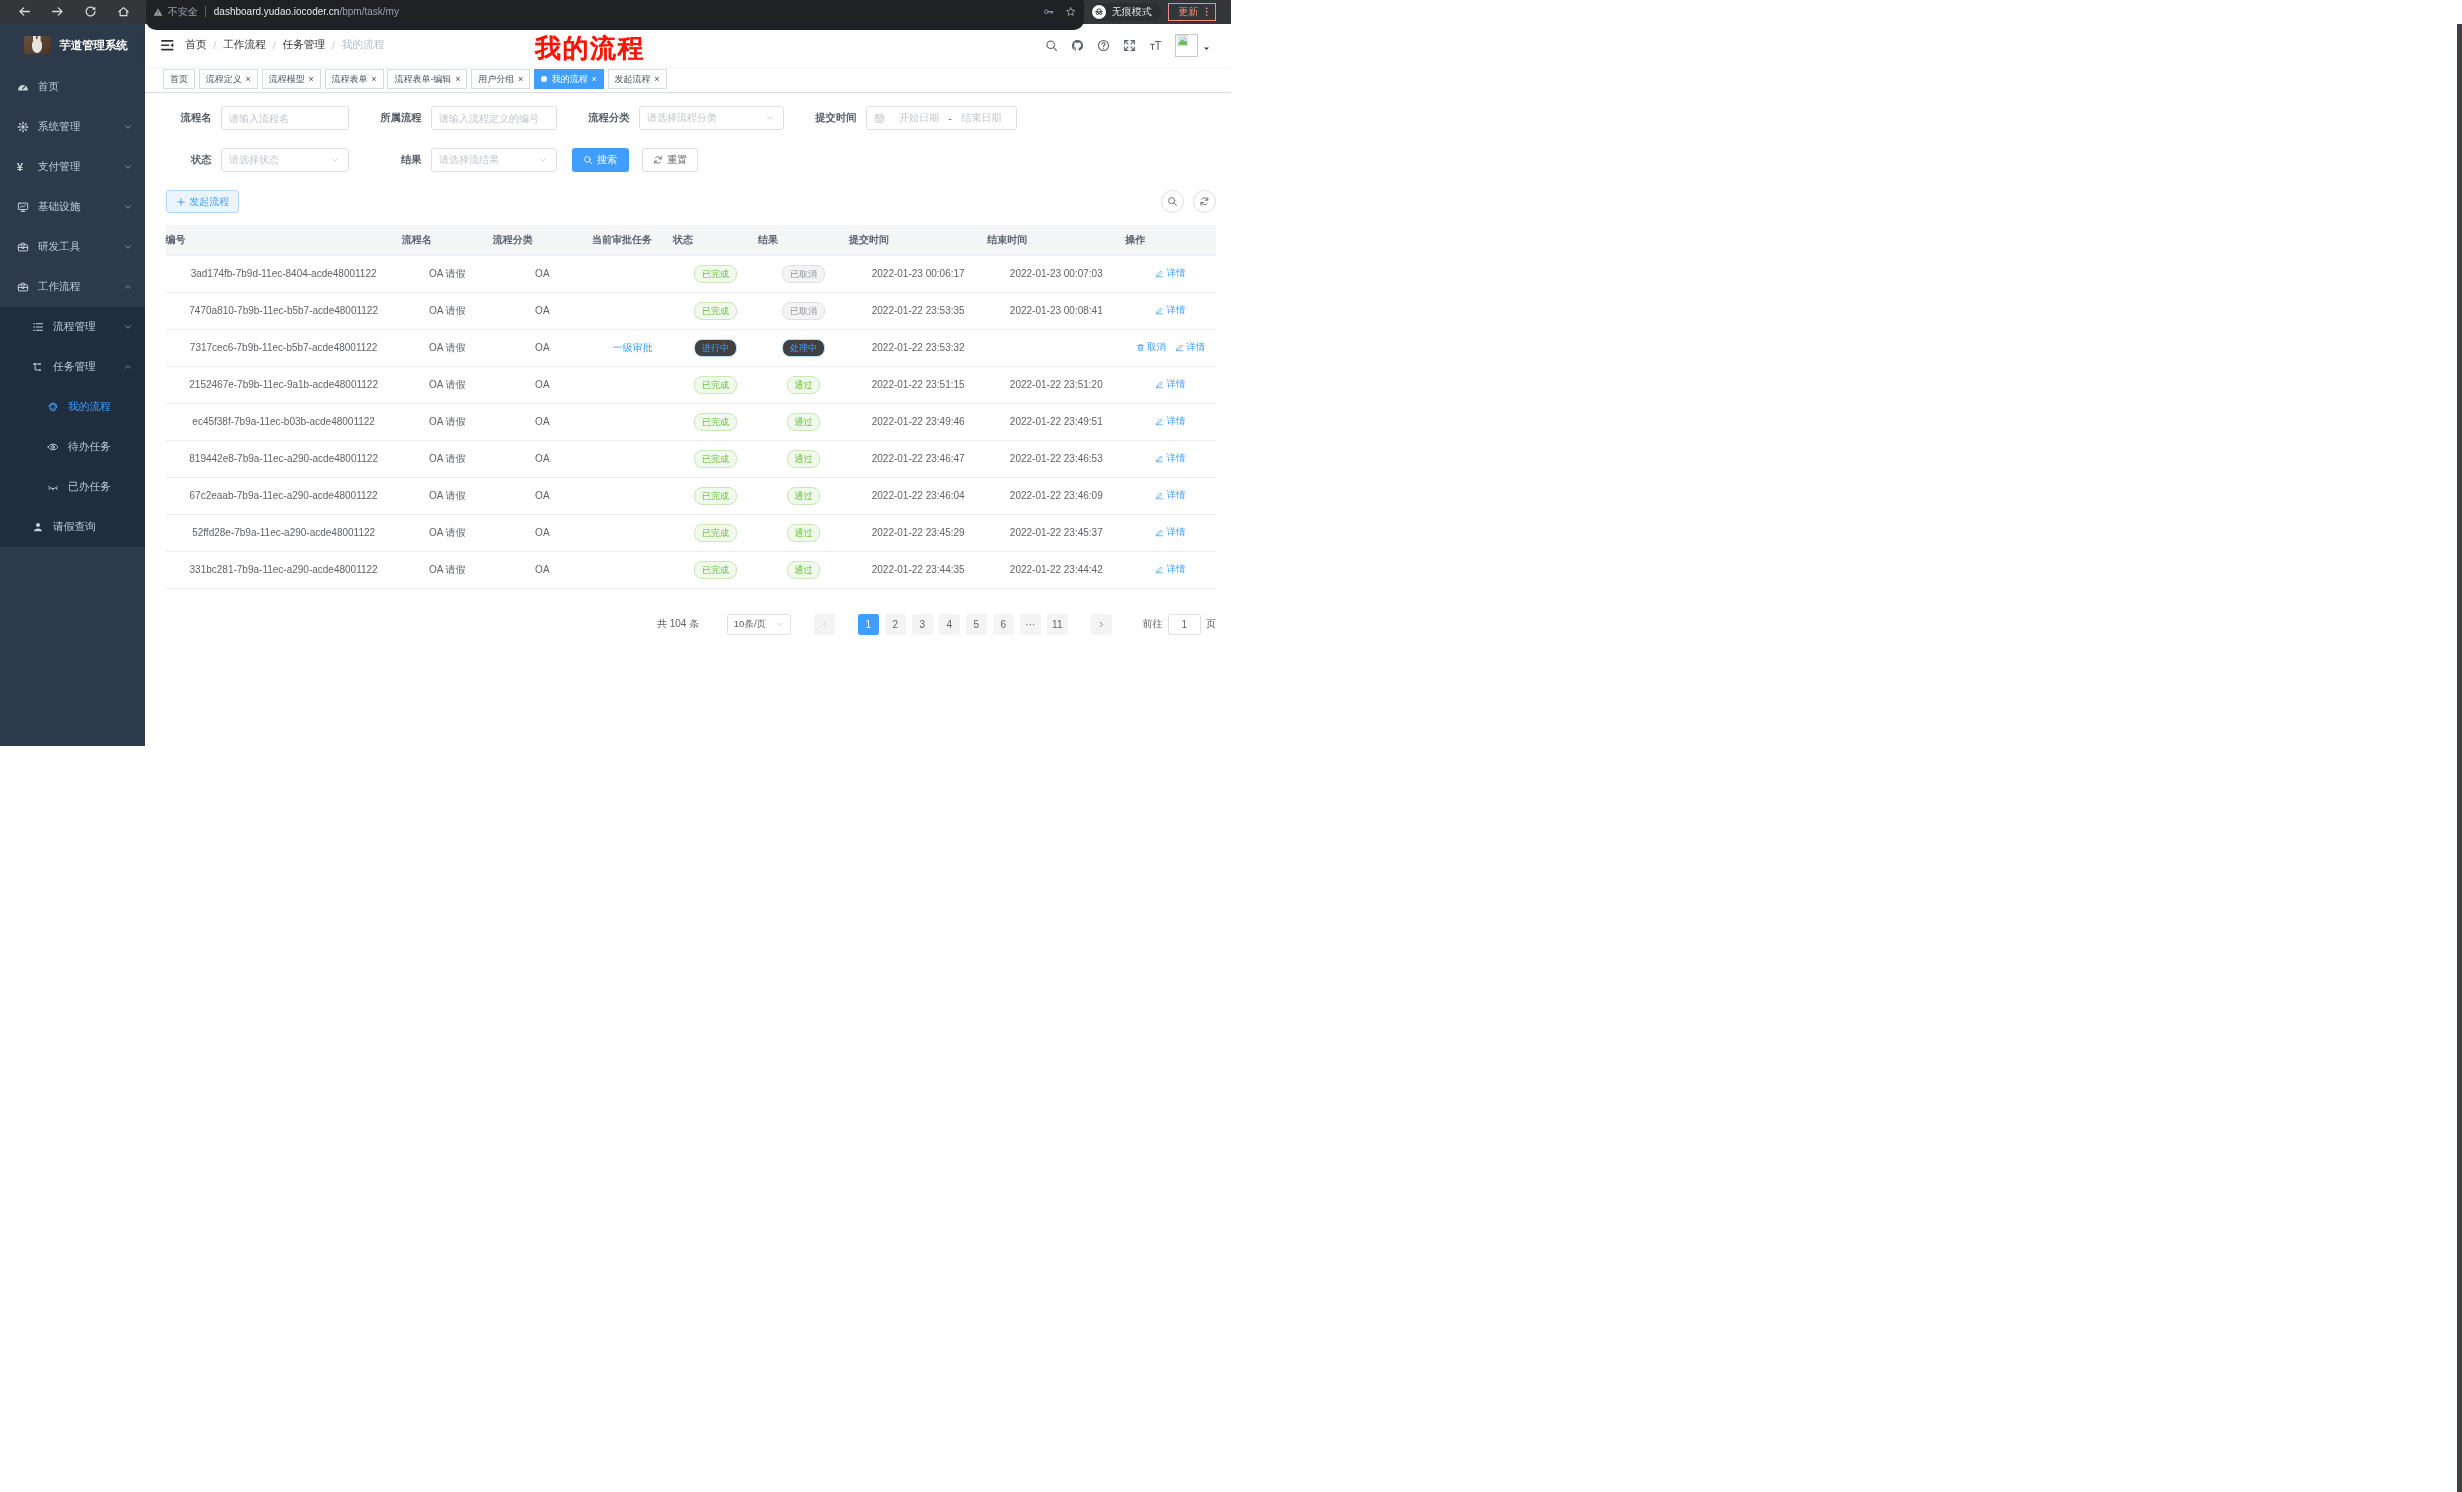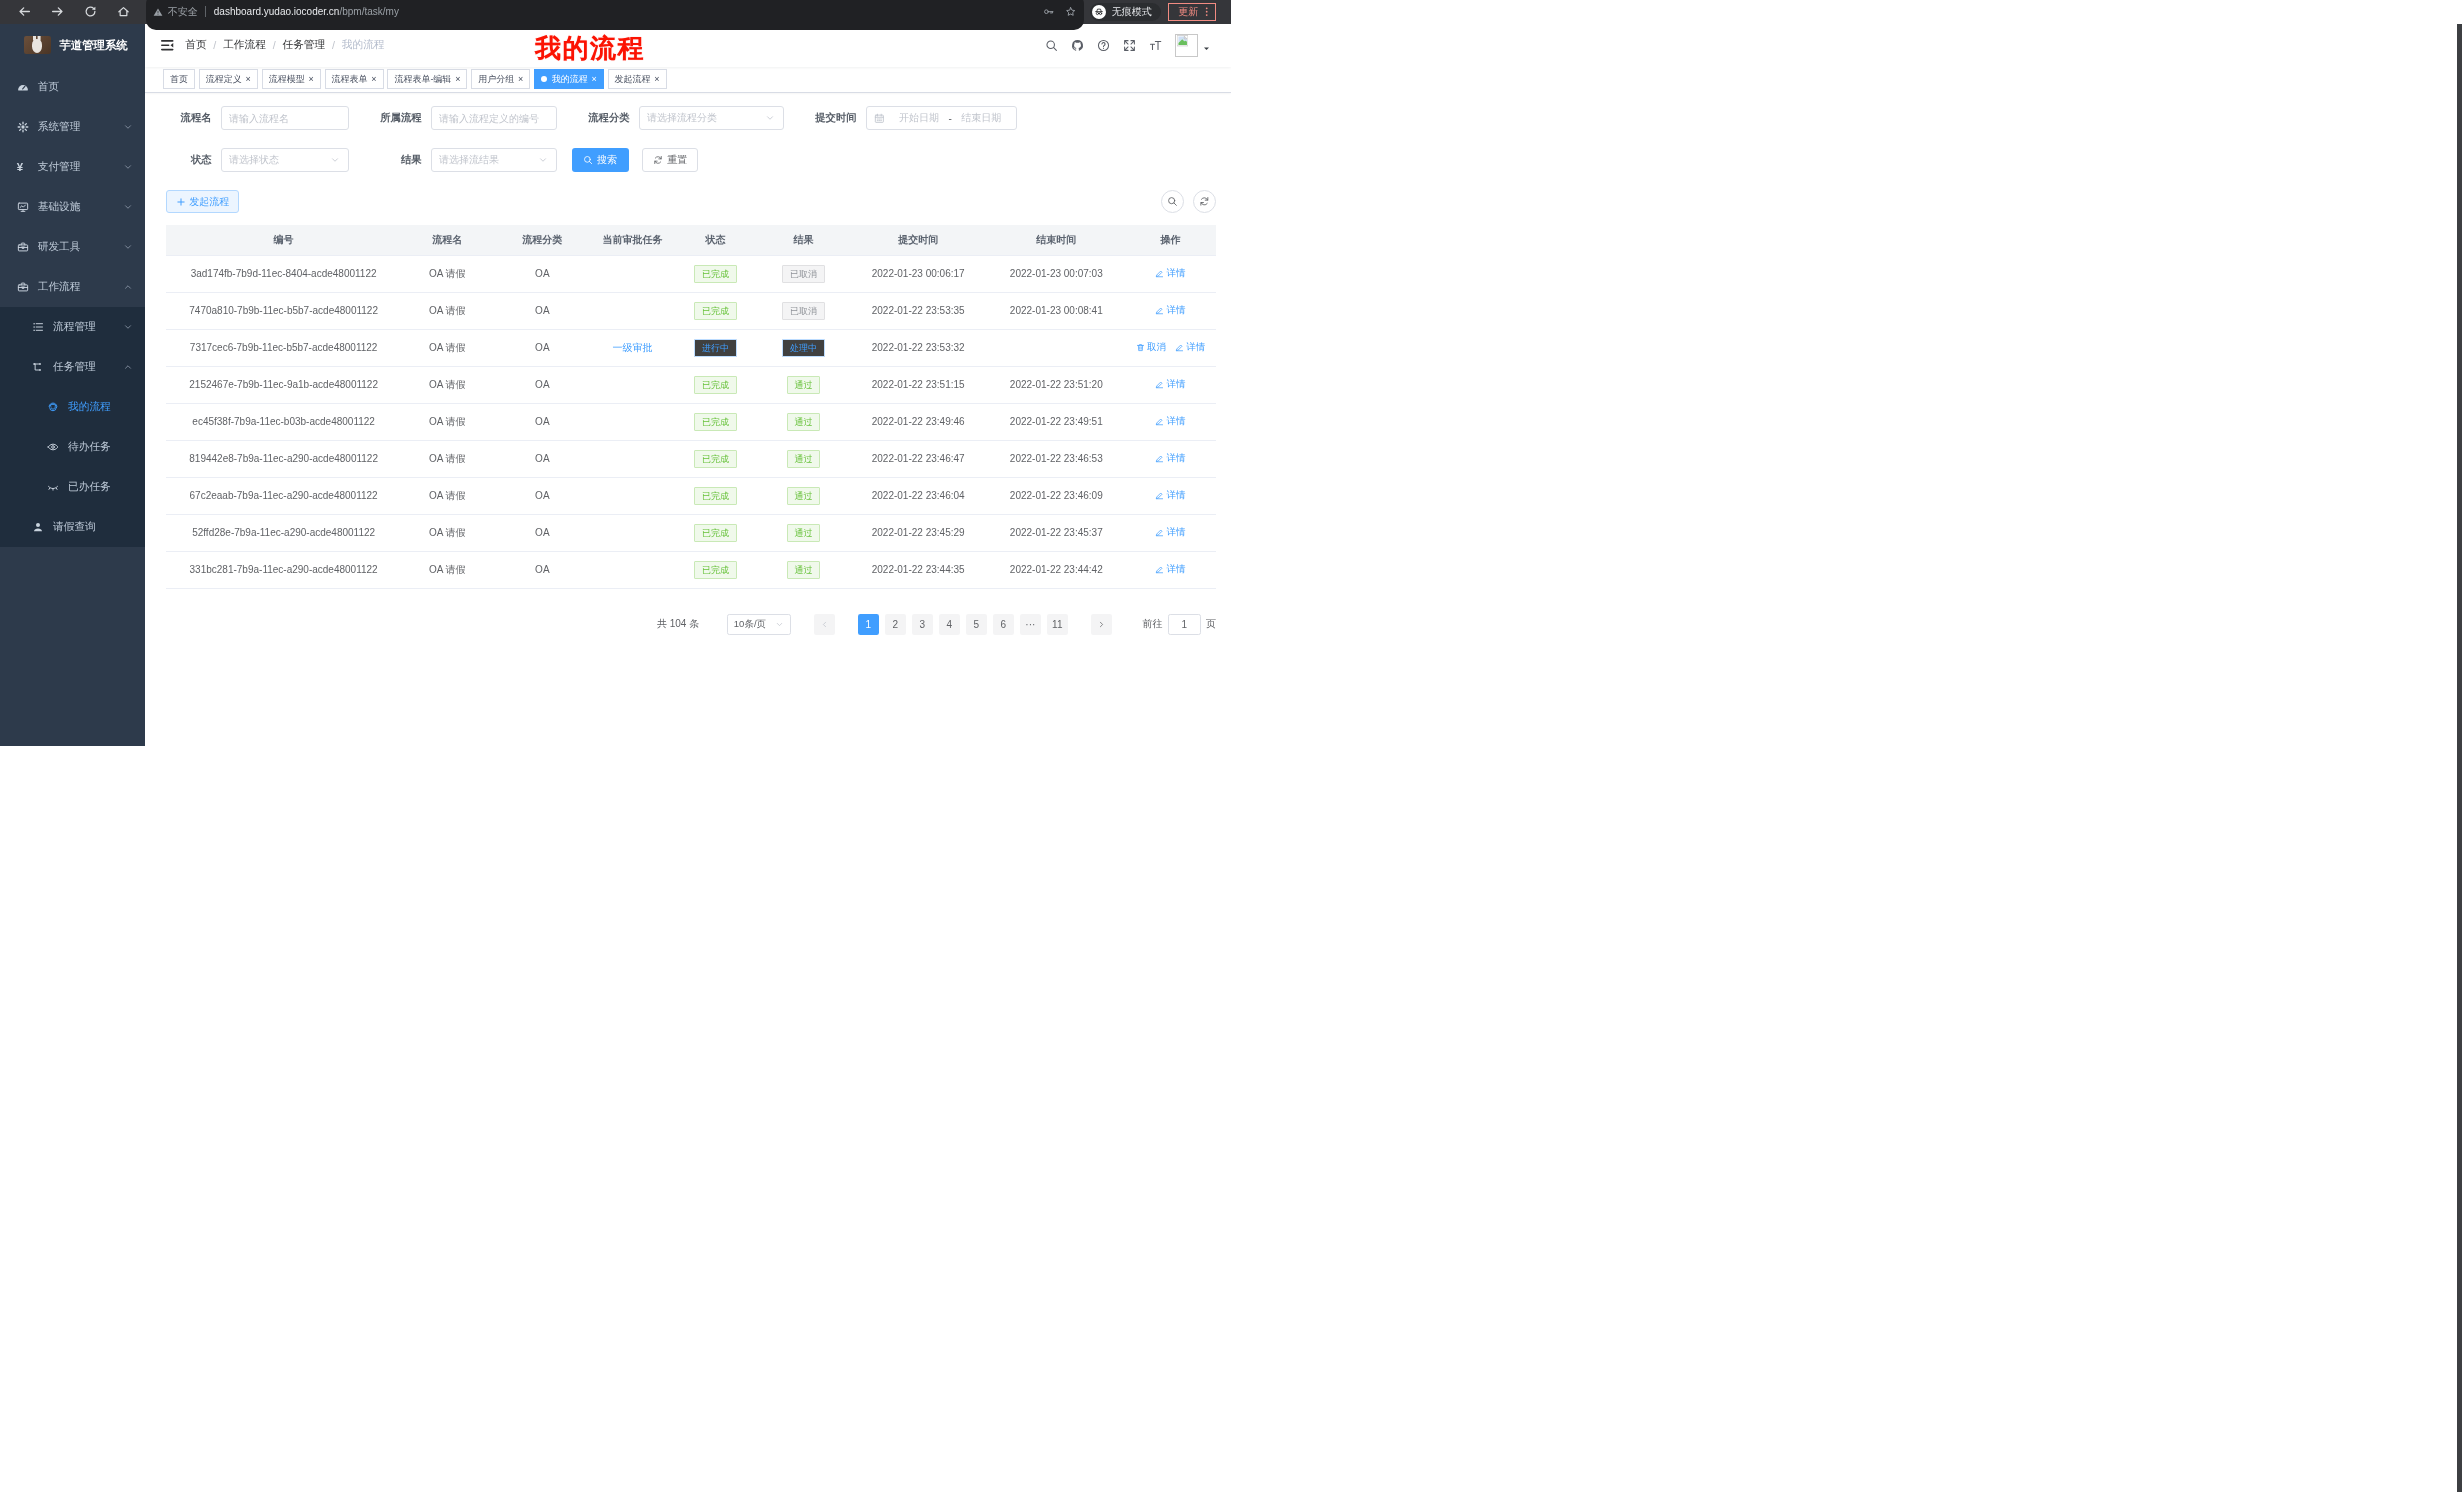--- a/index.html
+++ b/index.html
@@ -91,23 +91,23 @@
   .btn-default{background:#fff;border-color:#dcdfe6;color:#606266;padding:0 10px}
   .btn-plain{background:#ecf5ff;border-color:#b3d8ff;color:#409eff;padding:0 9px;height:23px}
   .toolbar{display:flex;align-items:center;margin:0 0 12px 0}
   .toolbar .spacer{flex:1}
   .circle-btn{width:23px;height:23px;border-radius:50%;border:0.8px solid #dcdfe6;background:#fff;display:inline-flex;align-items:center;justify-content:center;color:#606266;cursor:pointer}
   .circle-btn .ic{width:10.7px;height:10.7px}
   .circle-btn + .circle-btn{margin-left:9px}
 
   
   table{border-collapse:collapse;table-layout:fixed;width:1050px;font-size:10px}
-  thead th{height:30px;background:#f3f5f7;color:#5c6470;font-weight:600;text-align:center;border-bottom:0.8px solid #ebeef5}
+  thead th{height:30px;background:#f3f5f7;color:#5c6470;font-weight:600;text-align:left;border-bottom:0.8px solid #ebeef5}
   tbody td{height:37px;text-align:center;color:#606266;border-bottom:0.8px solid #ebeef5;overflow:hidden;white-space:nowrap}
-  .badge{display:inline-block;height:18px;line-height:16.7px;padding:0 6.8px;border-radius:1px;font-size:9px;border:0.8px solid transparent}
+  .badge{display:inline-block;height:18px;line-height:16.7px;padding:0 6.8px;border-radius:8px;font-size:9px;border:0.8px solid transparent}
   .b-success{color:#67c23a;background:#f0f9eb;border-color:#c9e9b6}
   .b-info{color:#909399;background:#f4f4f5;border-color:#e0e0e2}
   .b-primary{color:#409eff;background:#404040;border-color:#bcdcff}
   .b-danger{color:#f56c6c;background:#fef0f0;border-color:#fbc8c8}
   .link{color:#409eff;text-decoration:none;display:inline-flex;align-items:center;gap:2.3px;cursor:pointer;font-size:9.5px}
   .link .ic{width:9px;height:9px}
   .task-link{font-size:10px}
   .ops .link + .link{margin-left:9px}
 
   

